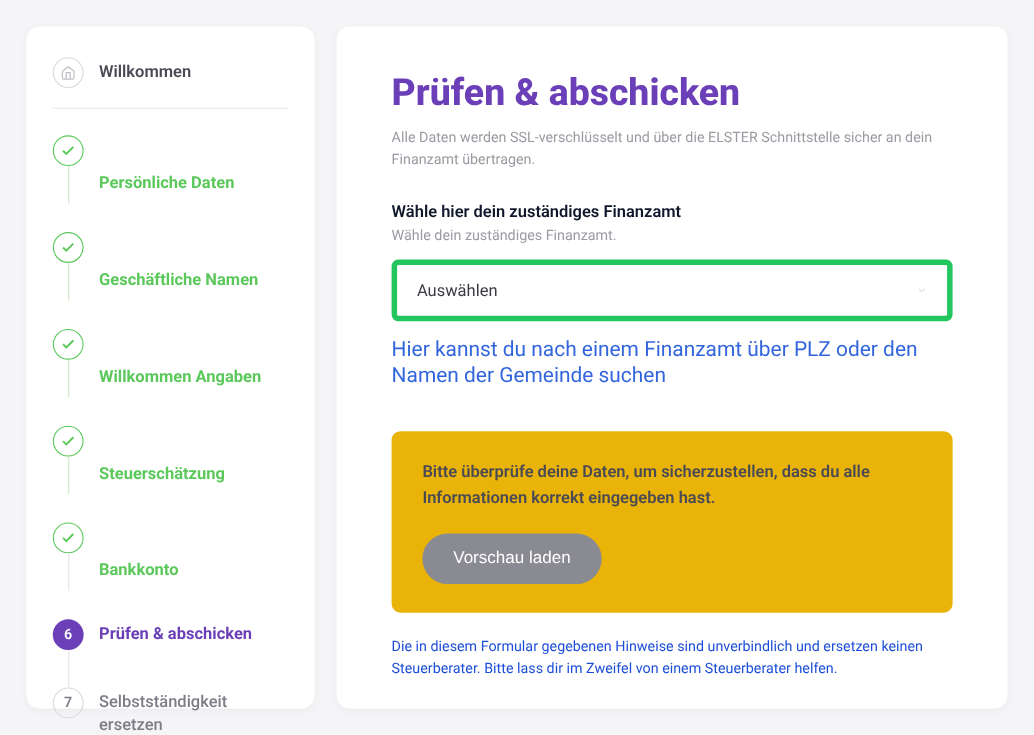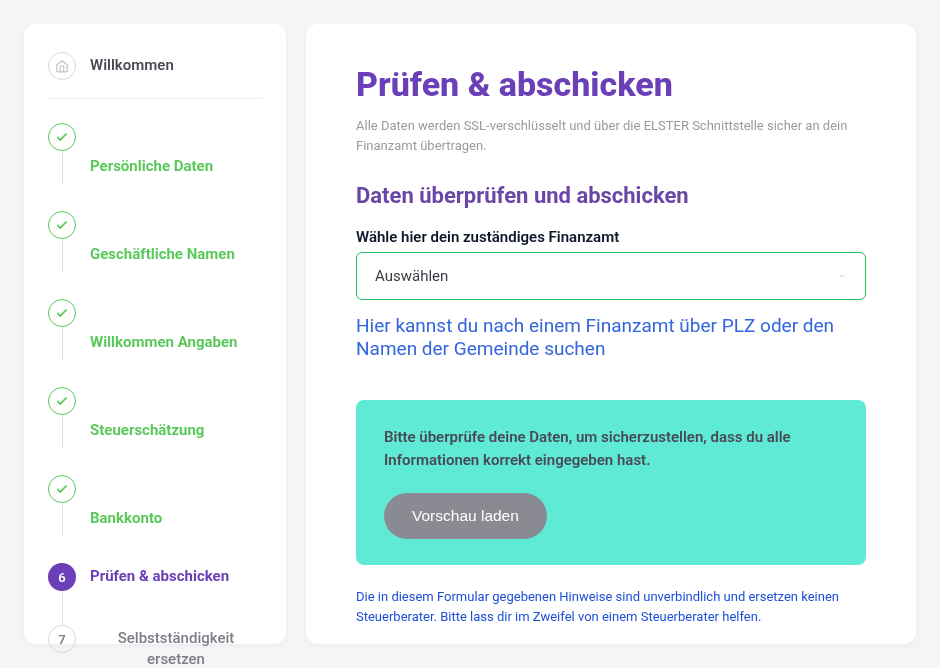--- a/index.html
+++ b/index.html
@@ -15,21 +15,20 @@
       padding: 24px;
       width: 940px;
       height: 668px;
     }
     .sidebar {
       background: #fff;
       border-radius: 12px;
       padding: 28px 24px;
       width: 262px;
       box-shadow: 0 2px 8px rgba(0,0,0,0.04);
-      text-align: center;
     }
     .sidebar-item {
       display: flex;
       align-items: flex-start;
       gap: 14px;
       cursor: pointer;
       position: relative;
     }
     .sidebar-item-wrap {
       position: relative;
@@ -133,21 +132,21 @@
       font-weight: 600;
       color: #0f172a;
       margin-bottom: 6px;
     }
     .field-help {
       font-size: 13px;
       color: #9a9aa2;
       margin-bottom: 14px;
     }
     .select-box {
-      border: 1px solid #22c55e;
+      border: 5px solid #22c55e;
       border-radius: 6px;
       padding: 14px 18px;
       font-size: 15px;
       color: #3b3b44;
       display: flex;
       justify-content: space-between;
       align-items: center;
       cursor: pointer;
       margin-bottom: 14px;
     }
@@ -156,21 +155,21 @@
       font-size: 10px;
     }
     .search-link {
       color: #3366dd;
       font-size: 19px;
       cursor: pointer;
       display: block;
       margin-bottom: 40px;
     }
     .info-box {
-      background: #5eead4;
+      background: #eab308;
       border-radius: 8px;
       padding: 26px 28px;
       margin-bottom: 22px;
     }
     .info-text {
       font-size: 15px;
       color: #4a4a55;
       font-weight: 600;
       line-height: 1.5;
       margin-bottom: 22px;
@@ -283,22 +282,22 @@
 
   <div class="sidebar-item">
     <span class="sidebar-icon upcoming">7</span>
     <span class="sidebar-label upcoming-label">Selbstständigkeit ersetzen</span>
   </div>
 </div>
 
 <div class="main">
   <h1 class="page-title">Prüfen &amp; abschicken</h1>
   <p class="page-subtitle">Alle Daten werden SSL-verschlüsselt und über die ELSTER Schnittstelle sicher an dein Finanzamt übertragen.</p>
-  <h2 class="section-title">Daten überprüfen und abschicken</h2>
   <div class="field-label">Wähle hier dein zuständiges Finanzamt</div>
+  <div class="field-help">Wähle dein zuständiges Finanzamt.</div>
   <div class="select-box">
     <span>Auswählen</span>
     <span class="select-chevron">
       <svg width="10" height="10" viewBox="0 0 24 24" fill="none" stroke="currentColor" stroke-width="2">
           <polyline points="6 9 12 15 18 9"></polyline>
         </svg>
     </span>
   </div>
   <a class="search-link">Hier kannst du nach einem Finanzamt über PLZ oder den Namen der Gemeinde suchen</a>
 

